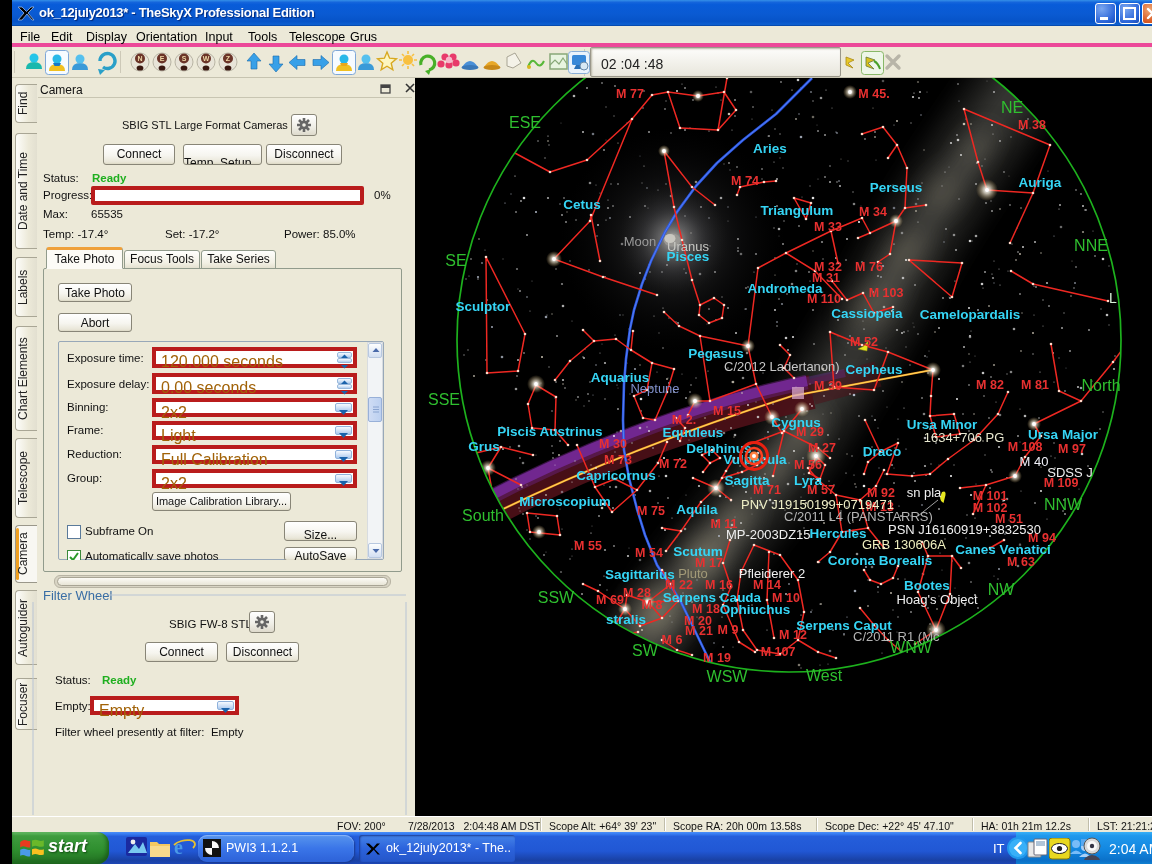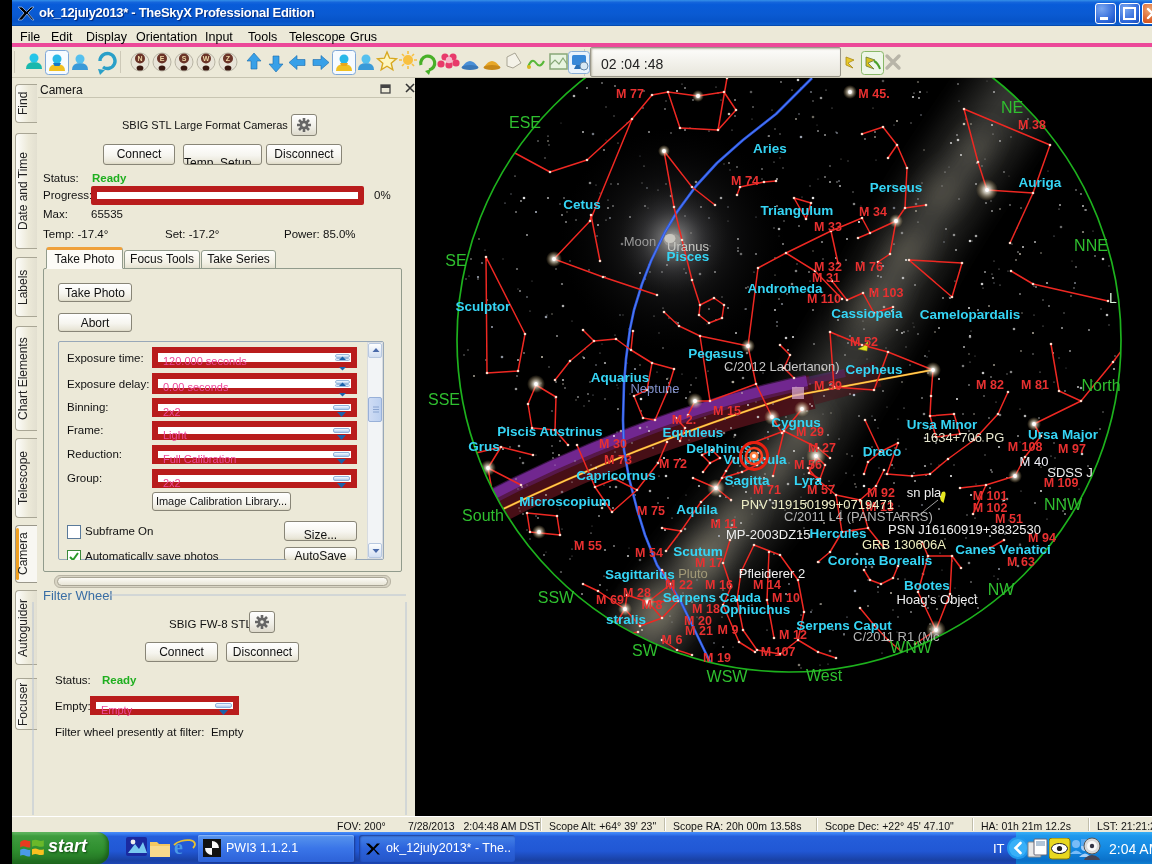--- a/index.html
+++ b/index.html
@@ -30,21 +30,21 @@
 .vtab{left:3px;width:22px;background:linear-gradient(90deg,#fdfdfa,#ece9d8 60%,#e2dfd0);border:1px solid #a9a695;border-right:none;border-radius:4px 0 0 4px;}
 .vtab span{left:0;top:0;width:22px;height:100%;display:block;writing-mode:vertical-rl;transform:rotate(180deg);text-align:center;font-size:12px;color:#222;}
 .vtab.sel{background:#f8f7f2;border-color:#9a978a;}
 .vtab.sel:before{content:"";position:absolute;left:0px;top:2px;bottom:2px;width:3px;background:#f0a020;border-radius:2px;}
 .phead{left:26px;top:4px;width:374px;height:16px;border-bottom:1px solid #c8c5b2;}
 .phead b{left:2px;top:1px;font-size:12px;font-weight:normal;color:#111;}
 .btn{background:linear-gradient(180deg,#ffffff,#f6f5ef 55%,#e9e6d8 90%,#dcd8c4);border:1px solid #888577;border-radius:3px;font-size:12px;color:#111;text-align:center;white-space:nowrap;overflow:hidden;}
 .gearbtn{width:26px;height:22px;background:linear-gradient(180deg,#fff,#efeee6 60%,#dedacc);border:1px solid #888577;border-radius:3px;}
 .lbl{font-size:11.5px;color:#111;white-space:pre;}
 .grn{color:#1faf1f;font-weight:bold;}
-.field{background:#fff;border:6px solid #b91c1c;font-size:11px;color:#ec4899;}
+.field{background:#fff;border:4px solid #b91c1c;font-size:16px;color:#a16207;}
 .field span{position:absolute;left:5px;top:2px;white-space:pre;}
 .spin{right:1px;top:1px;width:15px;bottom:1px;}
 .spin div{position:absolute;left:0;width:15px;height:50%;background:linear-gradient(180deg,#f4f9ff,#d0e2f6 60%,#b0cdf0);border:1px solid #98b8dc;border-radius:2px;}
 .spin div+div{top:50%;}
 .spin svg{z-index:2;}
 .combo .drop{position:absolute;right:1px;top:1px;bottom:1px;width:17px;background:linear-gradient(180deg,#f6faff,#cfe0f6 55%,#a9c8ee);border:1px solid #90b2dc;border-radius:2px;}
 .chk{width:14px;height:14px;background:#fff;border:1px solid #5a7a9a;}
 .tabtop{height:19px;background:linear-gradient(180deg,#fefefc,#f2f0e4 70%,#e4e1d0);border:1px solid #919b8c;border-radius:3px 3px 0 0;font-size:12px;color:#111;text-align:center;white-space:nowrap;}
 .tabtop.act{background:#fcfbf6;border-bottom:1px solid #fcfbf6;height:22px;border-top:3px solid #efa03a;font-weight:normal;}
 .gbox{border:1px solid #a8b8c8;border-radius:2px;}
@@ -1924,21 +1924,21 @@
         <circle cx="9" cy="8" r="2.4" fill="#f0f0f0"></circle>
       </svg>
  <svg width="26" height="26" style="position:absolute;left:136px;top:4px">
         <path d="M2 6 h7 l2 2 h11 v13 h-20z" fill="#f4c860"></path>
         <path d="M2 10 h20 v11 h-20z" fill="#f8da8c"></path>
       </svg>
  <svg width="26" height="26" style="position:absolute;left:159px;top:3px">
         <text x="3" y="19" font-size="20" font-weight="bold" fill="#4a9ae8" font-family="Liberation Serif">e</text>
         <path d="M3 10 a10 5 -15 1 1 19 3" stroke="#e8c030" stroke-width="1.8" fill="none"></path>
       </svg>
- <div style="position:absolute;left:186px;top:3px;width:156px;height:27px;border-radius:2px;background:linear-gradient(180deg,#5795ee,#3a75e8 50%,#2d62d8);box-shadow:inset 0 1px 1px #8ab4f8,1px 1px 2px #1a3a90;padding-left:12px;">
+ <div style="position:absolute;left:186px;top:3px;width:156px;height:27px;border-radius:9px;background:linear-gradient(180deg,#5795ee,#3a75e8 50%,#2d62d8);box-shadow:inset 0 1px 1px #8ab4f8,1px 1px 2px #1a3a90;padding-left:12px;">
    <svg width="18" height="18" style="position:absolute;left:5px;top:4px">
           <rect width="18" height="18" fill="#111"></rect>
           <circle cx="9" cy="9" r="7" fill="#111"></circle>
           <path d="M9 2 a7 7 0 0 1 7 7 l-7 0z" fill="#f8f8f8"></path>
           <path d="M9 16 a7 7 0 0 1 -7 -7 l7 0z" fill="#f8f8f8"></path>
         </svg>
    <span style="position:absolute;left:28px;top:6px;color:#fff;font-size:12.5px;white-space:nowrap;">PWI3 1.1.2.1</span>
  </div>
  <div style="position:absolute;left:347px;top:3px;width:156px;height:27px;border-radius:3px;background:linear-gradient(180deg,#4584e8,#2c63dc 50%,#2455c8);box-shadow:inset 1px 1px 2px #1a3a90;">
    <svg width="16" height="14" style="position:absolute;left:6px;top:7px" viewBox="0 0 20 18">

